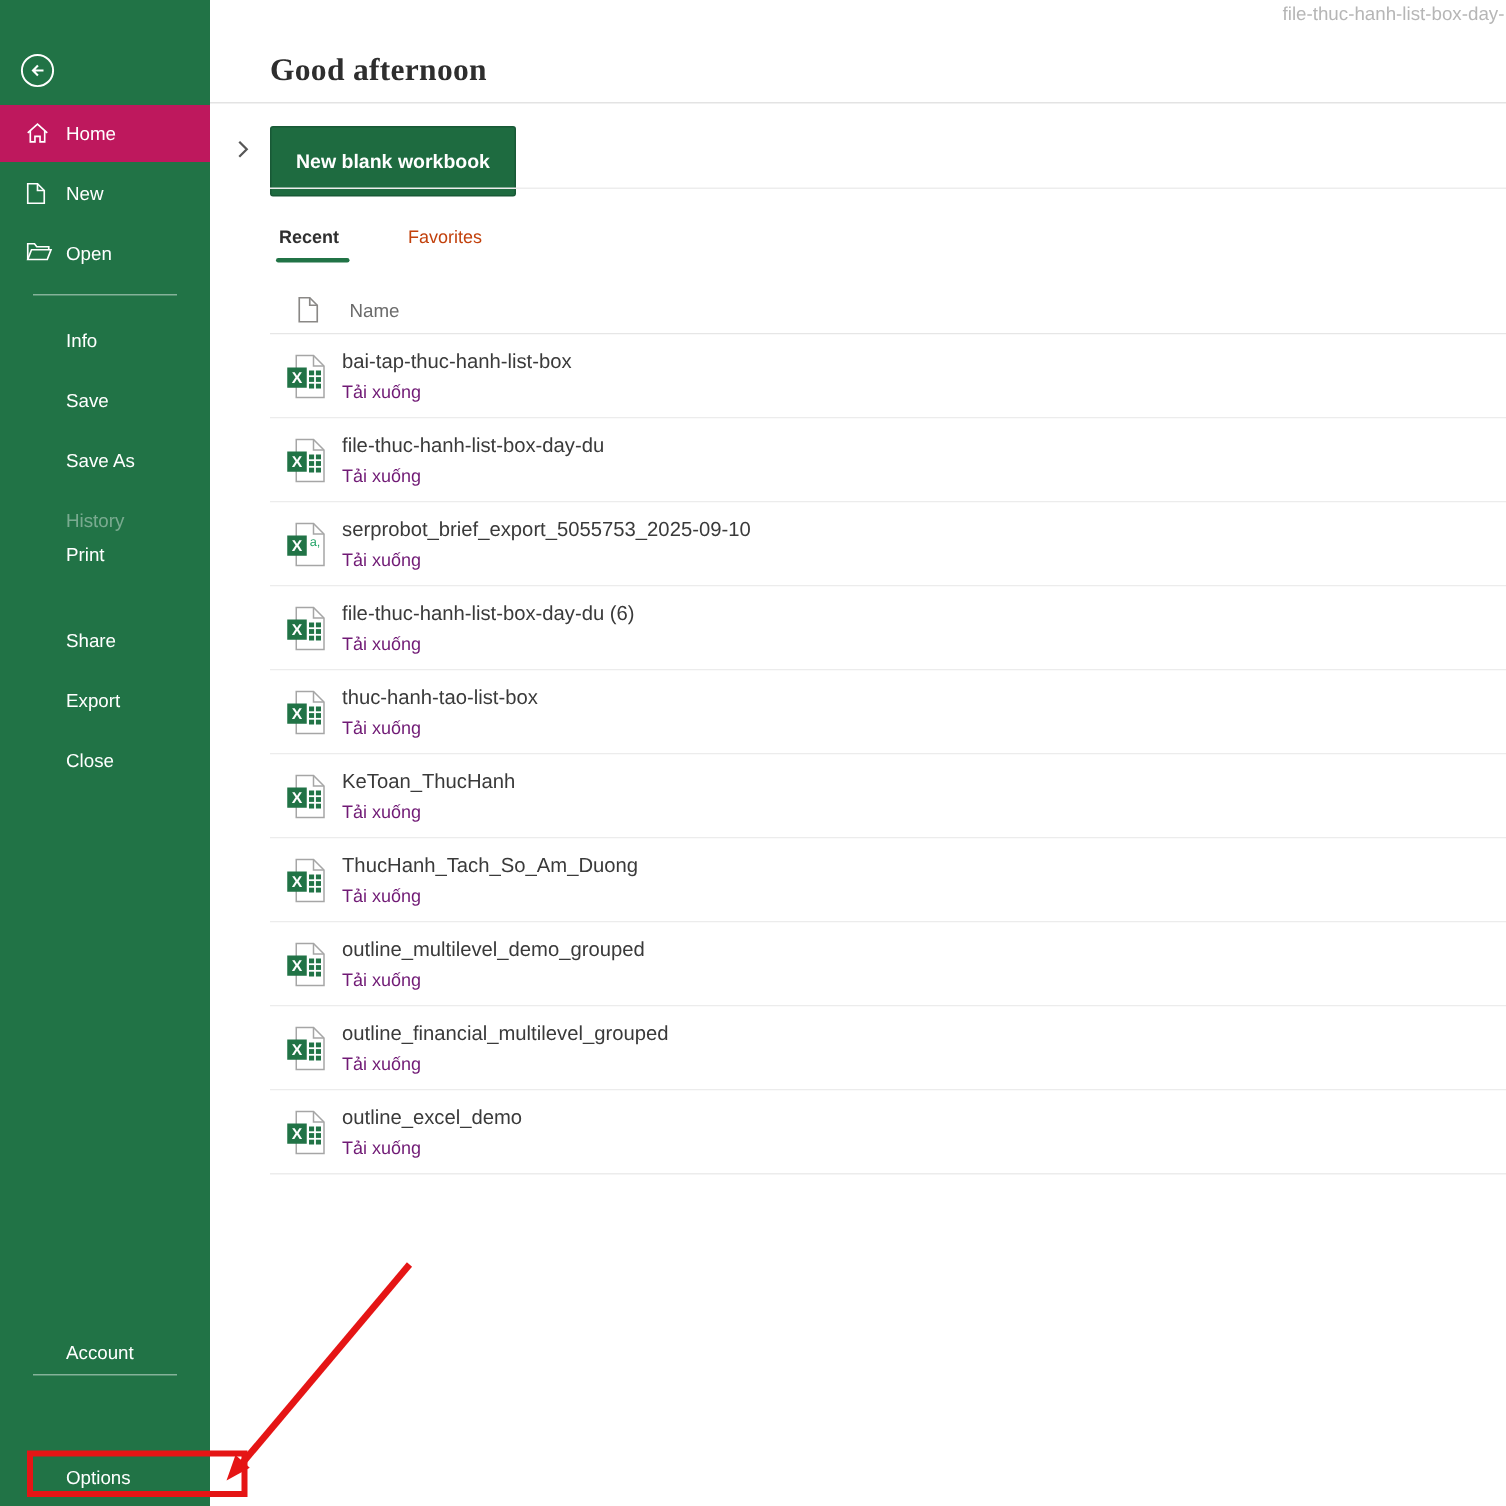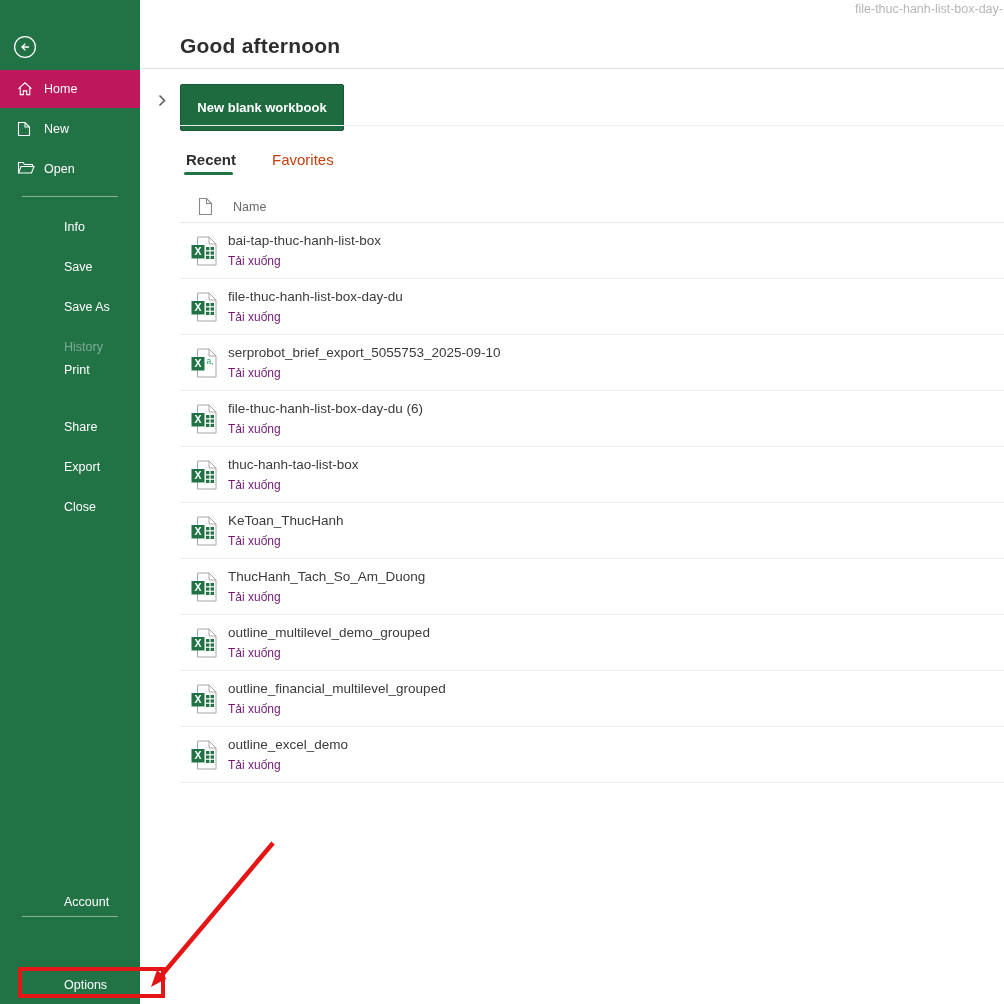--- a/index.html
+++ b/index.html
@@ -28,44 +28,44 @@
   }
   .nav-item.selected { background:#be185d; }
   .nav-item .nav-icon { position:absolute; left:17px; top:11px; }
   .nav-item .nav-label { position:absolute; left:44px; font-size:12.5px; color:#fff; }
   .sep {
     position:absolute; left:22px; width:96px; height:0;
     border-top:1px solid rgba(255,255,255,0.45);
   }
   .menu-item {
     position:absolute; left:0; width:140px; height:40px; line-height:40px;
-    padding-left:64px; font-size:12.5px; color:#ffffff; cursor:pointer;
+    padding-left:44px; font-size:12.5px; color:#ffffff; cursor:pointer;
   }
   .menu-item.disabled { color:rgba(255,255,255,0.4); cursor:default; }
 
   
   .greeting {
     position:absolute; left:180px; top:34px;
-    font-size:21px; font-weight:600; color:#2e2e2e; letter-spacing:0.2px;
+    font-size:21px; font-weight:600; color:#2e2e2e; letter-spacing:0.2px;font-family:Liberation Serif, serif;
   }
   .divider { position:absolute; height:0; border-top:1px solid #e3e3e3; }
   .div-top    { left:140px; width:864px; top:68px; }
   .div-button { left:180px; width:824px; top:125px; border-top-color:#ededed; }
 
   .collapse-chevron { position:absolute; left:158px; top:93px; cursor:pointer; }
 
   .new-wb-btn {
     position:absolute; left:180px; top:84px; width:164px; height:47px;
     background:#1e6b40; border:1px solid #185936; border-radius:2px;
     color:#ffffff; font-size:13px; font-weight:600;
     display:flex; align-items:center; justify-content:center; cursor:pointer;
     font-family:"Liberation Sans", sans-serif;
   }
 
-  .tab { position:absolute; top:151px; font-size:15px; cursor:pointer; }
+  .tab { position:absolute; top:151px; font-size:12px; cursor:pointer; }
   .tab-recent { left:186px; font-weight:600; color:#2f2f2f; }
   .tab-favorites { left:272px; color:#c2410c; }
   .tab-underline {
     position:absolute; left:184px; top:172px; width:49px; height:3px;
     background:#217346; border-radius:3px;
   }
 
   .list-header-icon { position:absolute; left:198px; top:197px; }
   .list-header-name {
     position:absolute; left:233px; top:200px; font-size:12.5px; color:#6b6b6b;

